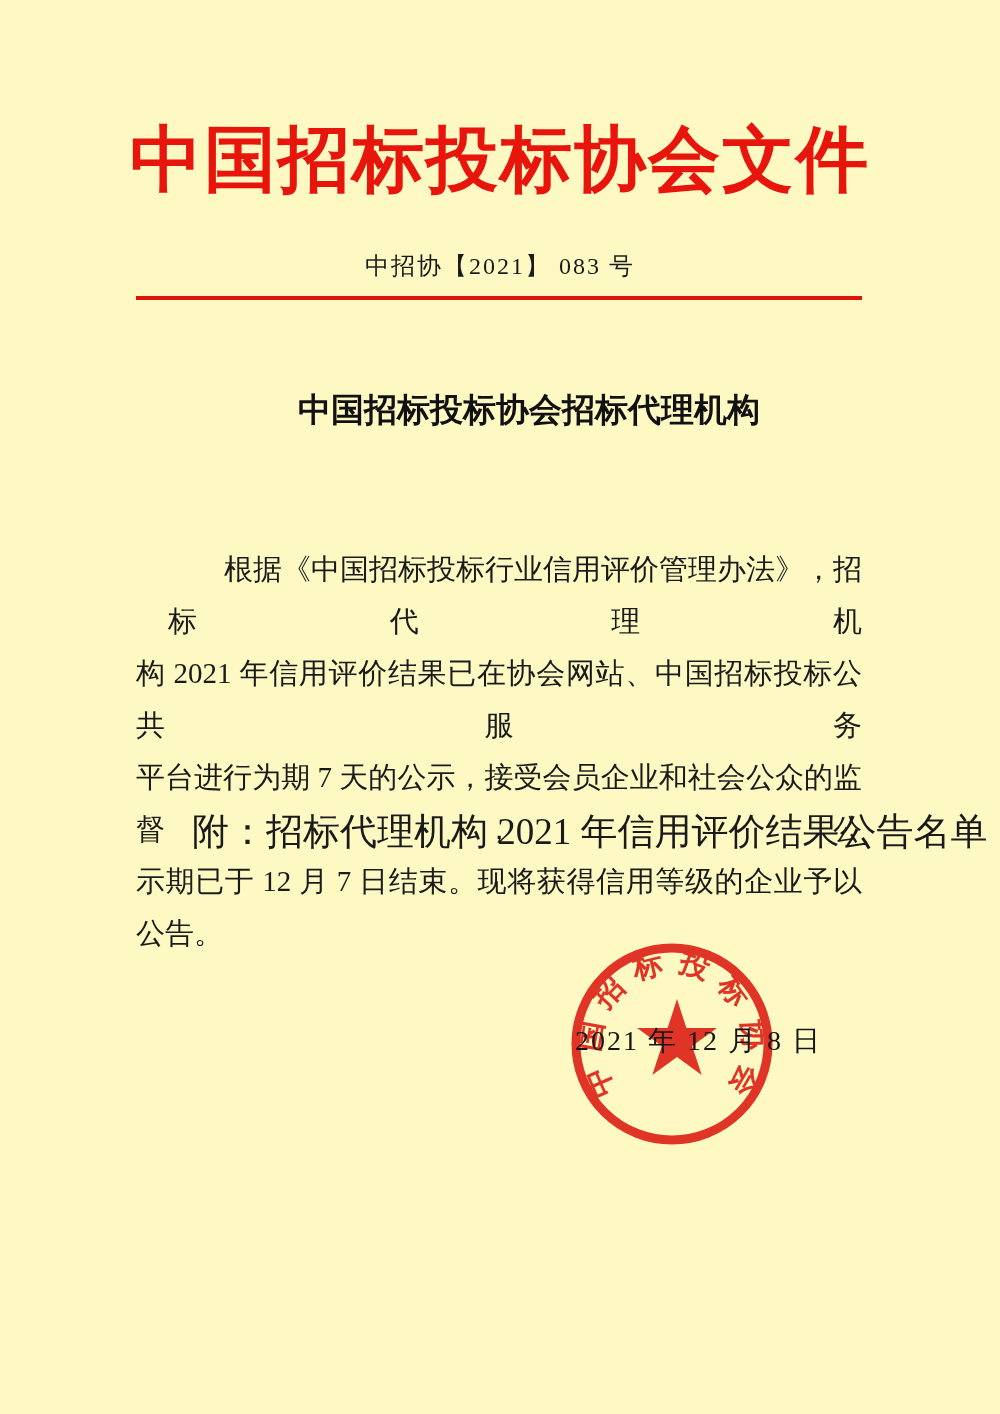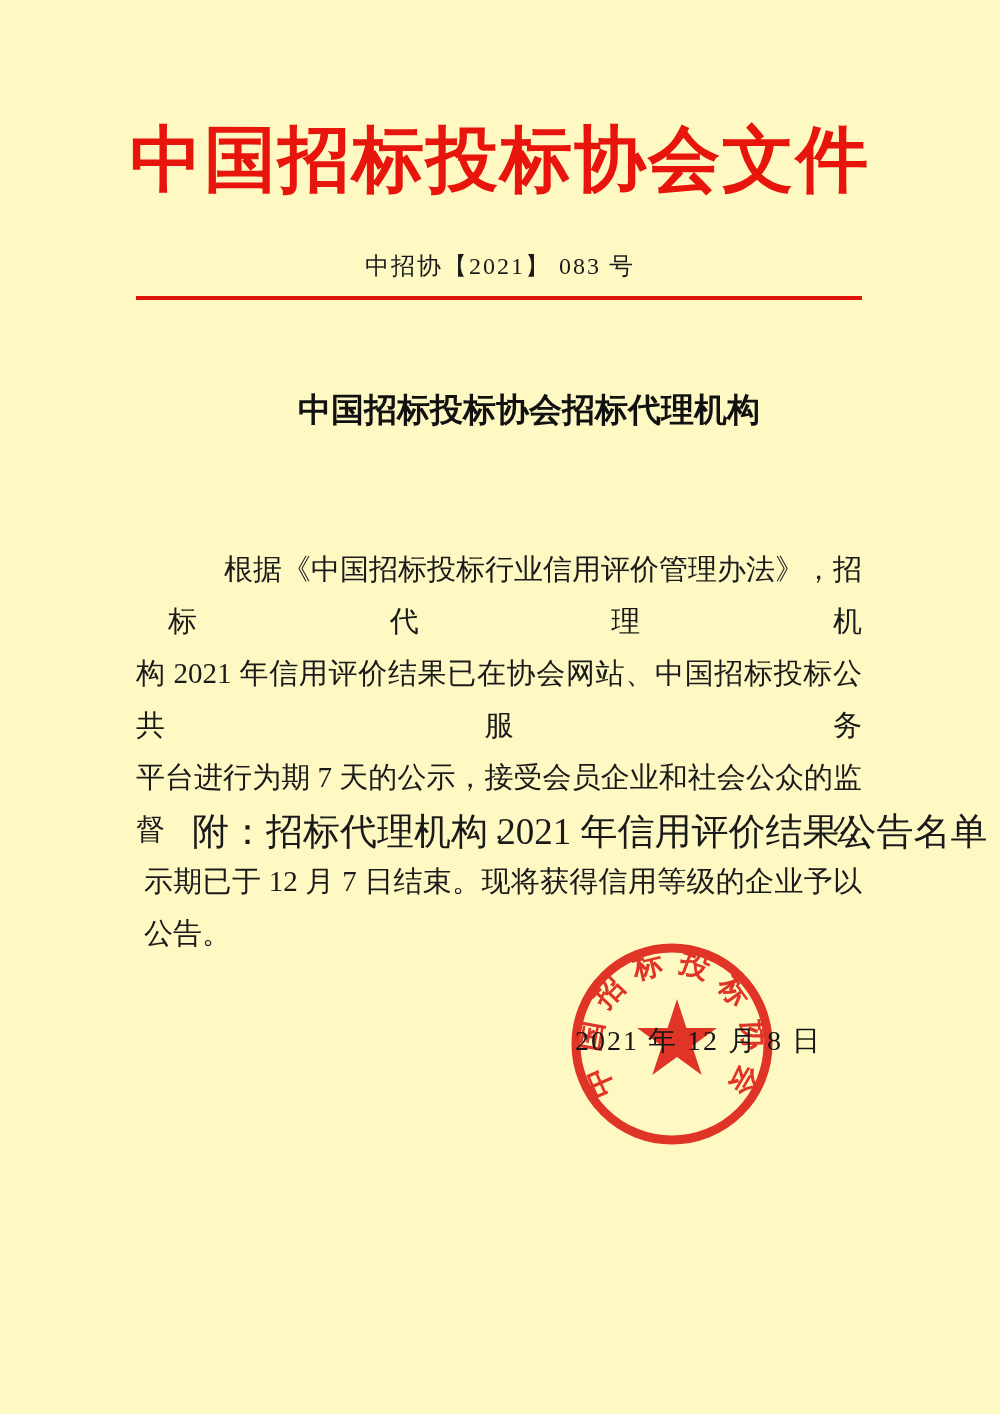--- a/index.html
+++ b/index.html
@@ -74,21 +74,20 @@
     text-align: justify;
     text-align-last: justify;
     white-space: normal;
   }
   .body-line.first {
     text-indent: 56px;
     margin-left: 32px;
   }
   .body-line.last {
     text-align-last: left;
-    margin-left: 8px;
   }
   .attachment-line {
     position: absolute;
     top: 806px;
     left: 136px;
     width: 726px;
     font-size: 37px;
     line-height: 52px;
     text-indent: 56px;
     color: #1a1a1a;

